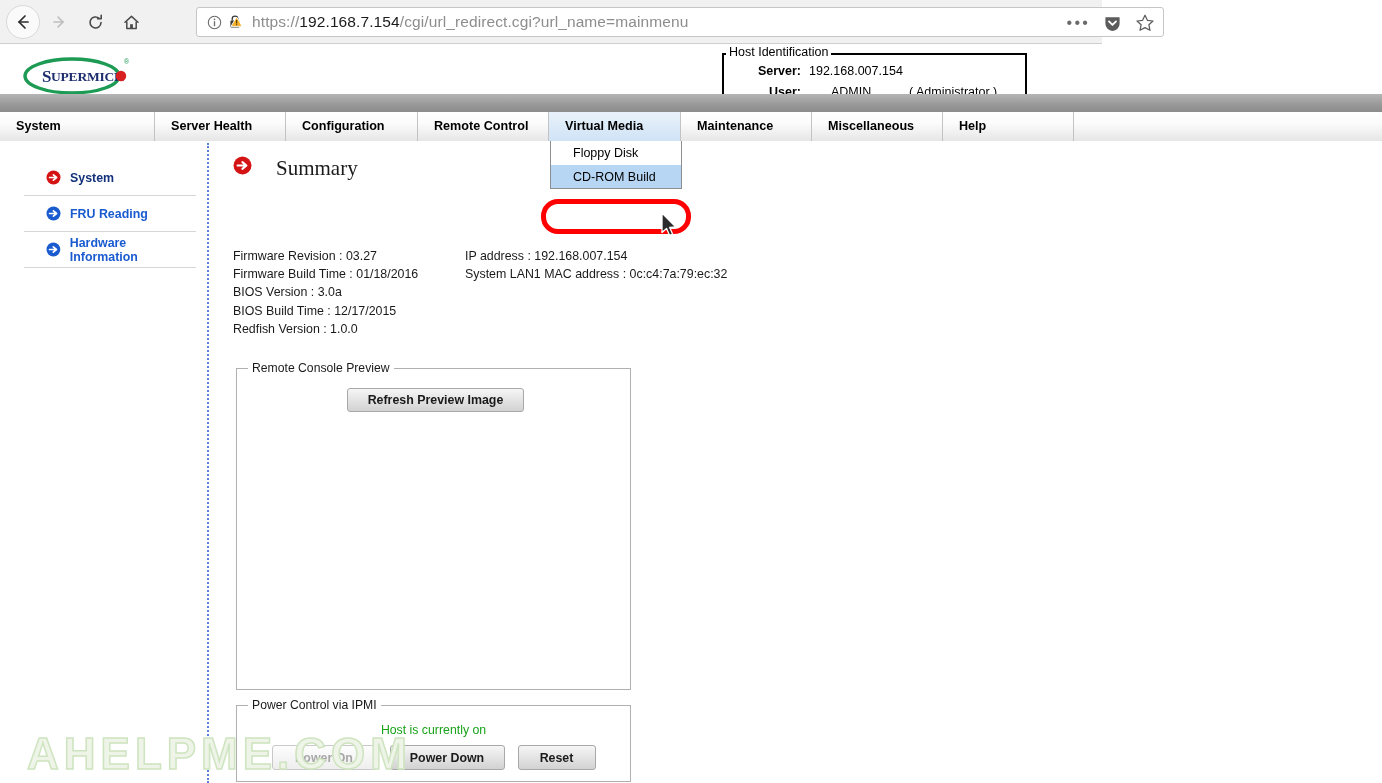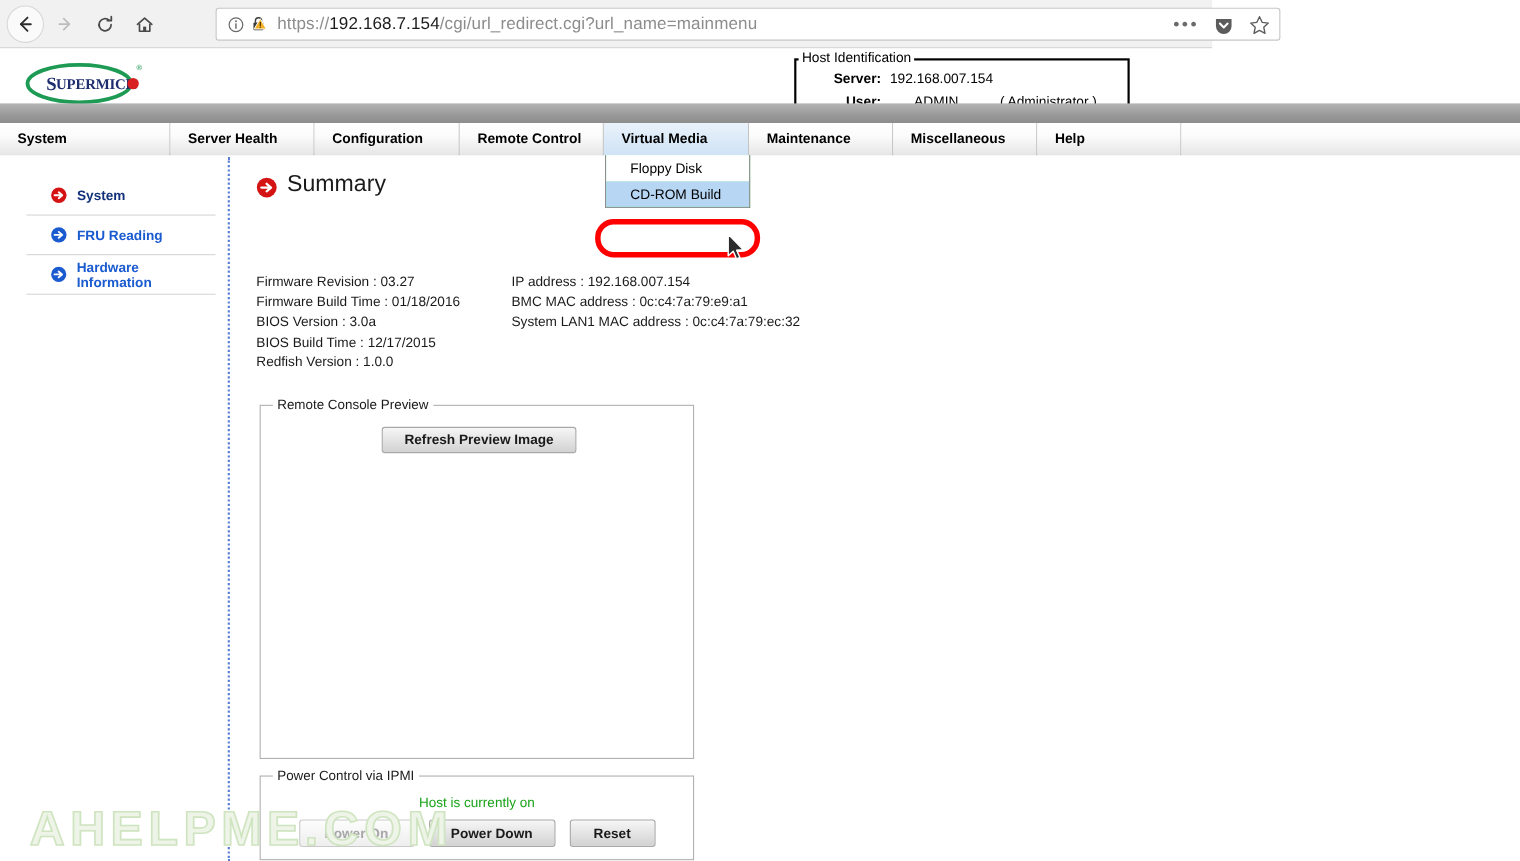--- a/index.html
+++ b/index.html
@@ -149,21 +149,21 @@
     height: 36px; display: flex; align-items: center;
     border-bottom: 1px solid #d6d6d6;
     padding-left: 22px;
   }
   .side-label { font-size: 12.4px; font-weight: bold; margin-left: 9px; }
   .side-item.active .side-label { color: #12317a; }
   .side-item .side-label { color: #1a5bd0; }
 
   
   #content { position: absolute; left: 233px; top: 112px; width: 1100px; }
-  #page-title-row { display: flex; align-items: flex-end; gap: 9px; }
+  #page-title-row { display: flex; align-items: flex-start; gap: 24px; font-family: Liberation Serif, serif; }
   #page-title { font-size: 21px; color: #1a1a1a; }
 
   #info-grid {
     position: absolute; left: 233px; top: 203px;
     display: flex; gap: 0;
     font-size: 12.4px; color: #1a1a1a;
   }
   #info-col-left { width: 232px; }
   .info-line { line-height: 18.2px; white-space: nowrap; }
 
@@ -379,21 +379,20 @@
   <div id="info-grid">
     <div id="info-col-left">
       <div class="info-line">Firmware Revision :  03.27</div>
       <div class="info-line">Firmware Build Time :  01/18/2016</div>
       <div class="info-line">BIOS Version : 3.0a</div>
       <div class="info-line">BIOS Build Time : 12/17/2015</div>
       <div class="info-line">Redfish Version : 1.0.0</div>
     </div>
     <div id="info-col-right">
       <div class="info-line">IP address :  192.168.007.154</div>
-      <div class="info-line">BMC MAC address :  0c:c4:7a:79:e9:a1</div>
       <div class="info-line">System LAN1 MAC address : 0c:c4:7a:79:ec:32</div>
     </div>
   </div>
 
   <div class="fs" id="fs-preview">
     <div class="fs-legend">Remote Console Preview</div>
     <div class="btn" id="refresh-preview-btn">Refresh Preview Image</div>
   </div>
 
   <div class="fs" id="fs-power">

